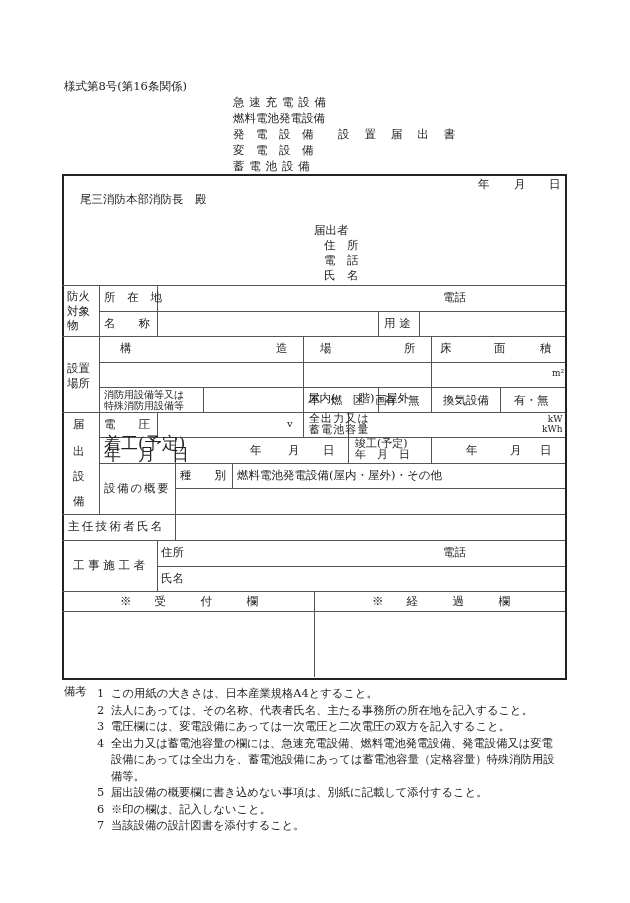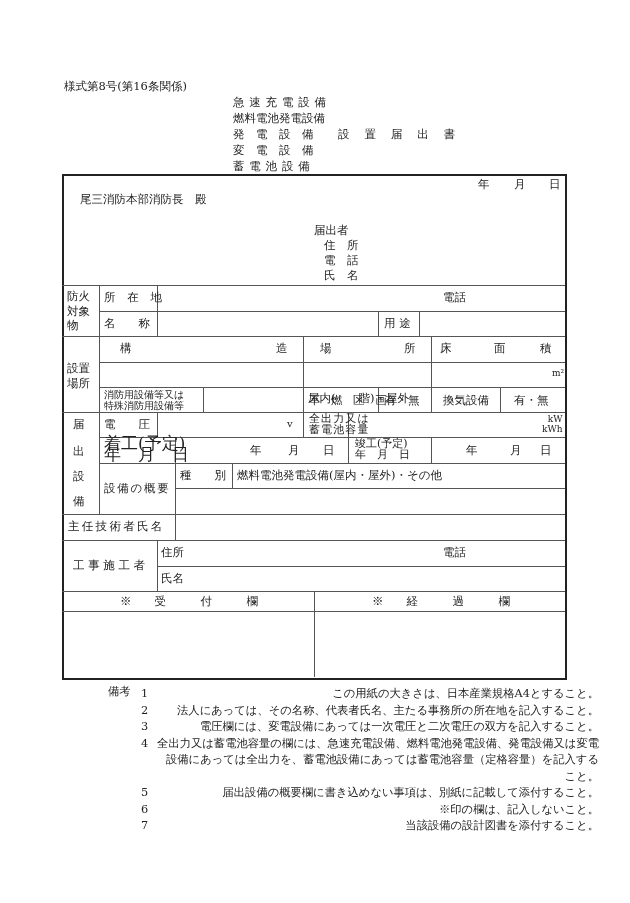--- a/index.html
+++ b/index.html
@@ -3,24 +3,24 @@
 <meta charset="utf-8">
 <style>
   html,body{margin:0;padding:0;background:#fff;}
   body{width:630px;height:903px;position:relative;overflow:hidden;
        font-family:"DejaVu Serif","Liberation Serif",serif;color:#222;font-size:11.5px;}
   .abs{position:absolute;white-space:nowrap;line-height:1;}
   .hl{position:absolute;height:0;border-top:1px solid #555;}
   .vl{position:absolute;width:0;border-left:1px solid #555;}
   .frame{position:absolute;left:62px;top:174px;width:501px;height:502px;border:2px solid #222;}
   .tight{line-height:1.05;}
-  .notes{position:absolute;left:64px;top:686px;width:510px;font-size:11.3px;line-height:16.5px;margin-left:44px;}
+  .notes{position:absolute;left:64px;top:686px;width:510px;font-size:11.3px;line-height:16.5px;}
   .note-row{display:flex;}
   .note-num{width:14px;flex:none;text-align:left;}
-  .note-body{flex:1;text-align:right;}
+  .note-body{flex:1;}
 </style>
 </head>
 <body>
 
 <div class="abs" style="left:64px;top:81px;font-size:11.5px;">様式第8号(第16条関係)</div>
 
 <div>
   <div class="abs" style="left:233px;top:97px;letter-spacing:0.05em;">急 速 充 電 設 備</div>
   <div class="abs" style="left:233px;top:113px;">燃料電池発電設備</div>
   <div class="abs" style="left:233px;top:129px;">発　電　設　備</div>
@@ -174,21 +174,21 @@
     <div class="note-row">
         <span class="note-num">2</span>
         <span class="note-body">法人にあっては、その名称、代表者氏名、主たる事務所の所在地を記入すること。</span>
       </div>
     <div class="note-row">
         <span class="note-num">3</span>
         <span class="note-body">電圧欄には、変電設備にあっては一次電圧と二次電圧の双方を記入すること。</span>
       </div>
     <div class="note-row">
         <span class="note-num">4</span>
-        <span class="note-body">全出力又は蓄電池容量の欄には、急速充電設備、燃料電池発電設備、発電設備又は変電設備にあっては全出力を、蓄電池設備にあっては蓄電池容量（定格容量）を記入すること。</span>
+        <span class="note-body">全出力又は蓄電池容量の欄には、急速充電設備、燃料電池発電設備、発電設備又は変電設備にあっては全出力を、蓄電池設備にあっては蓄電池容量（定格容量）特殊消防用設備等。</span>
       </div>
     <div class="note-row">
         <span class="note-num">5</span>
         <span class="note-body">届出設備の概要欄に書き込めない事項は、別紙に記載して添付すること。</span>
       </div>
     <div class="note-row">
         <span class="note-num">6</span>
         <span class="note-body">※印の欄は、記入しないこと。</span>
       </div>
     <div class="note-row">

